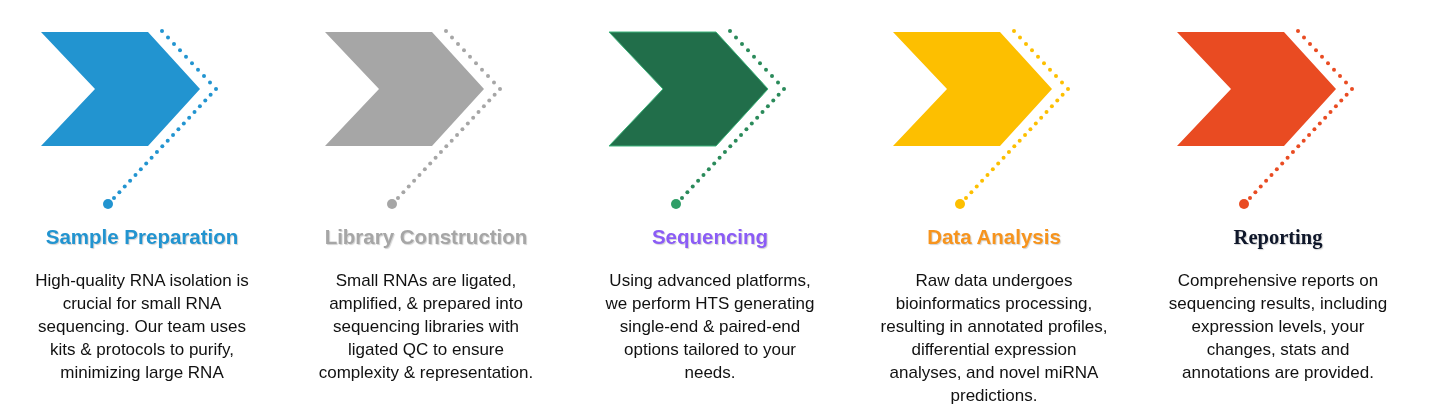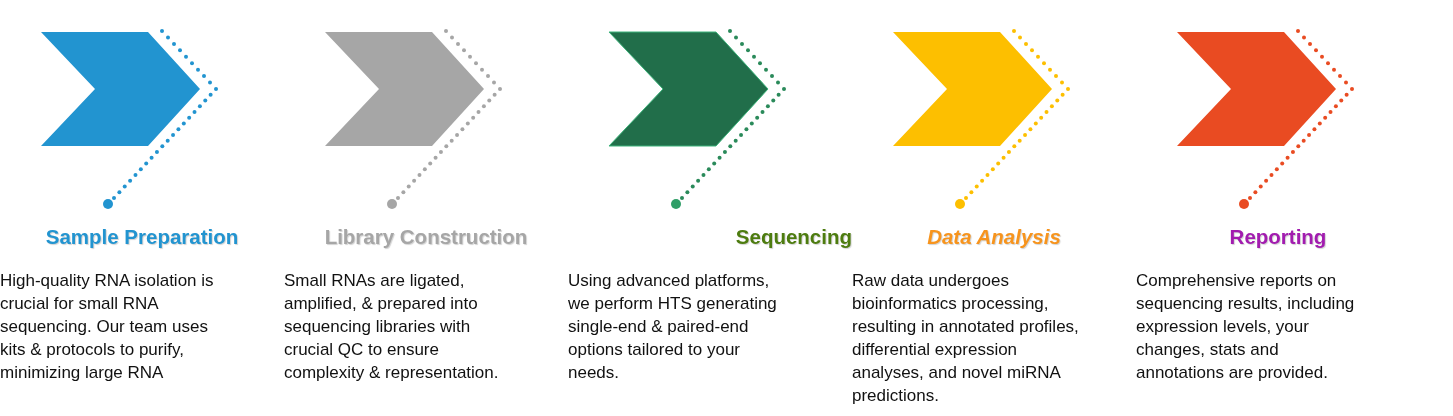--- a/index.html
+++ b/index.html
@@ -3,21 +3,21 @@
   <meta charset="utf-8">
   <style>
     html, body { margin: 0; padding: 0; background: #ffffff; }
     body { width: 1453px; height: 416px; position: relative; overflow: hidden;
            font-family: "Liberation Sans", sans-serif; }
     .step { position: absolute; top: 8px; width: 284px; height: 412px; }
     .step svg.graphic { position: absolute; left: 0; top: 0; }
     .title { position: absolute; top: 216px; left: 0; width: 100%; text-align: center;
              font-weight: bold; font-size: 20.5px; line-height: 26px;
              text-shadow: 1px 1px 1px rgba(0,0,0,0.18); white-space: nowrap; }
-    .desc { position: absolute; top: 261px; left: 0; width: 100%; text-align: left;
+    .desc { position: absolute; top: 261px; left: 0; width: 100%; text-align: center;
             font-size: 17px; line-height: 23px; color: #111111; }
     .desc span { display: block; white-space: nowrap; }
   </style>
 </head>
 <body>
 
 <div id="flow">
   <div class="step" style="left:0px">
     <svg class="graphic" width="284" height="210">
         <polygon points="41,24 148,24 200,81 148,138 41,138 95,81" fill="#2294d0"></polygon>
@@ -94,21 +94,21 @@
         <circle cx="124.73684210526316" cy="178.5263157894737" r="2" fill="#a6a6a6"></circle>
         <circle cx="119.36842105263158" cy="184.26315789473682" r="2" fill="#a6a6a6"></circle>
         <circle cx="114" cy="190" r="2" fill="#a6a6a6"></circle>
         <circle cx="108" cy="196" r="5" fill="#a6a6a6"></circle>
       </svg>
     <div class="title" style="color: rgb(166, 166, 166);">Library Construction</div>
     <div class="desc">
       <span>Small RNAs are ligated,</span>
       <span>amplified, &amp; prepared into</span>
       <span>sequencing libraries with</span>
-      <span>crucial QC to ensure</span>
+      <span>ligated QC to ensure</span>
       <span>complexity &amp; representation.</span>
     </div>
   </div>
 
   <div class="step" style="left:568px">
     <svg class="graphic" width="284" height="210">
         <polygon points="41,24 148,24 200,81 148,138 41,138 95,81" fill="#216e4a" stroke="#3cb37a" stroke-width="1"></polygon>
         <circle cx="162" cy="23" r="2" fill="#2a8a5a"></circle>
         <circle cx="168" cy="29.444444444444443" r="2" fill="#2a8a5a"></circle>
         <circle cx="174" cy="35.888888888888886" r="2" fill="#2a8a5a"></circle>
@@ -133,21 +133,21 @@
         <circle cx="151.57894736842104" cy="149.8421052631579" r="2" fill="#2a8a5a"></circle>
         <circle cx="146.21052631578948" cy="155.57894736842104" r="2" fill="#2a8a5a"></circle>
         <circle cx="140.8421052631579" cy="161.31578947368422" r="2" fill="#2a8a5a"></circle>
         <circle cx="135.4736842105263" cy="167.05263157894737" r="2" fill="#2a8a5a"></circle>
         <circle cx="130.10526315789474" cy="172.78947368421052" r="2" fill="#2a8a5a"></circle>
         <circle cx="124.73684210526316" cy="178.5263157894737" r="2" fill="#2a8a5a"></circle>
         <circle cx="119.36842105263158" cy="184.26315789473682" r="2" fill="#2a8a5a"></circle>
         <circle cx="114" cy="190" r="2" fill="#2a8a5a"></circle>
         <circle cx="108" cy="196" r="5" fill="#2f9e67"></circle>
       </svg>
-    <div class="title" style="color: #4d7c0f; text-align: right;">Sequencing</div>
+    <div class="title" style="color: #8b5cf6;">Sequencing</div>
     <div class="desc">
       <span>Using advanced platforms,</span>
       <span>we perform HTS generating</span>
       <span>single-end &amp; paired-end</span>
       <span>options tailored to your</span>
       <span>needs.</span>
     </div>
   </div>
 
   <div class="step" style="left:852px">
@@ -177,21 +177,21 @@
         <circle cx="151.57894736842104" cy="149.8421052631579" r="2" fill="#fdbf00"></circle>
         <circle cx="146.21052631578948" cy="155.57894736842104" r="2" fill="#fdbf00"></circle>
         <circle cx="140.8421052631579" cy="161.31578947368422" r="2" fill="#fdbf00"></circle>
         <circle cx="135.4736842105263" cy="167.05263157894737" r="2" fill="#fdbf00"></circle>
         <circle cx="130.10526315789474" cy="172.78947368421052" r="2" fill="#fdbf00"></circle>
         <circle cx="124.73684210526316" cy="178.5263157894737" r="2" fill="#fdbf00"></circle>
         <circle cx="119.36842105263158" cy="184.26315789473682" r="2" fill="#fdbf00"></circle>
         <circle cx="114" cy="190" r="2" fill="#fdbf00"></circle>
         <circle cx="108" cy="196" r="5" fill="#fdbf00"></circle>
       </svg>
-    <div class="title" style="color: rgb(247, 148, 29); font-style: italic;">Data Analysis</div>
+    <div class="title" style="color: rgb(247, 148, 29);">Data Analysis</div>
     <div class="desc">
       <span>Raw data undergoes</span>
       <span>bioinformatics processing,</span>
       <span>resulting in annotated profiles,</span>
       <span>differential expression</span>
       <span>analyses, and novel miRNA</span>
       <span>predictions.</span>
     </div>
   </div>
 
@@ -222,21 +222,21 @@
         <circle cx="151.57894736842104" cy="149.8421052631579" r="2" fill="#e94b22"></circle>
         <circle cx="146.21052631578948" cy="155.57894736842104" r="2" fill="#e94b22"></circle>
         <circle cx="140.8421052631579" cy="161.31578947368422" r="2" fill="#e94b22"></circle>
         <circle cx="135.4736842105263" cy="167.05263157894737" r="2" fill="#e94b22"></circle>
         <circle cx="130.10526315789474" cy="172.78947368421052" r="2" fill="#e94b22"></circle>
         <circle cx="124.73684210526316" cy="178.5263157894737" r="2" fill="#e94b22"></circle>
         <circle cx="119.36842105263158" cy="184.26315789473682" r="2" fill="#e94b22"></circle>
         <circle cx="114" cy="190" r="2" fill="#e94b22"></circle>
         <circle cx="108" cy="196" r="5" fill="#e94b22"></circle>
       </svg>
-    <div class="title" style="color: #a21caf;">Reporting</div>
+    <div class="title" style="color: #0f172a; font-family: Liberation Serif, serif;">Reporting</div>
     <div class="desc">
       <span>Comprehensive reports on</span>
       <span>sequencing results, including</span>
       <span>expression levels, your</span>
       <span>changes, stats and</span>
       <span>annotations are provided.</span>
     </div>
   </div>
 </div>
 

